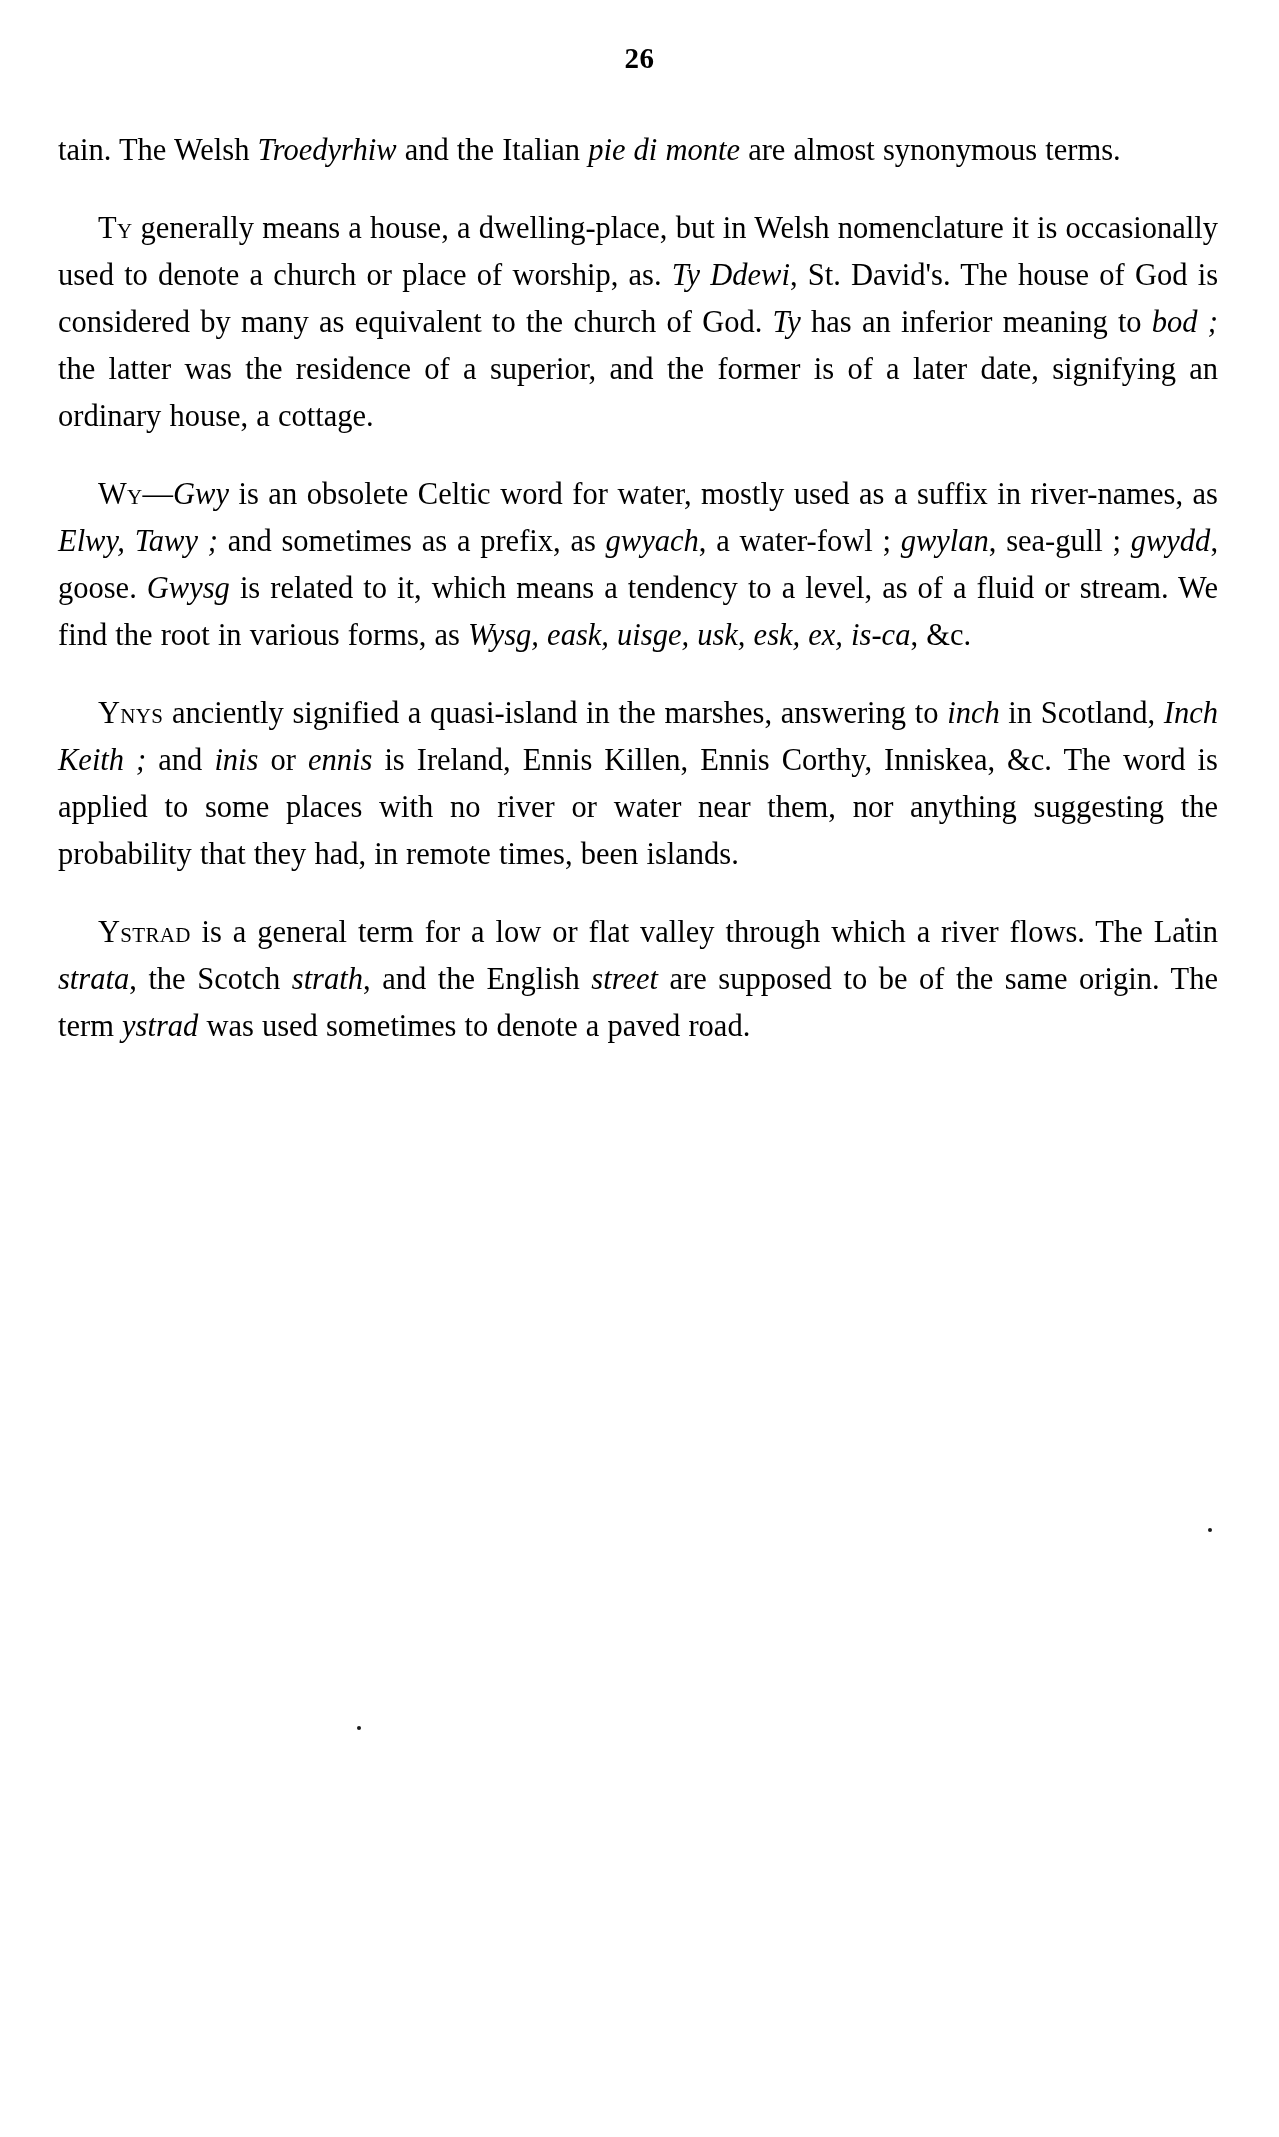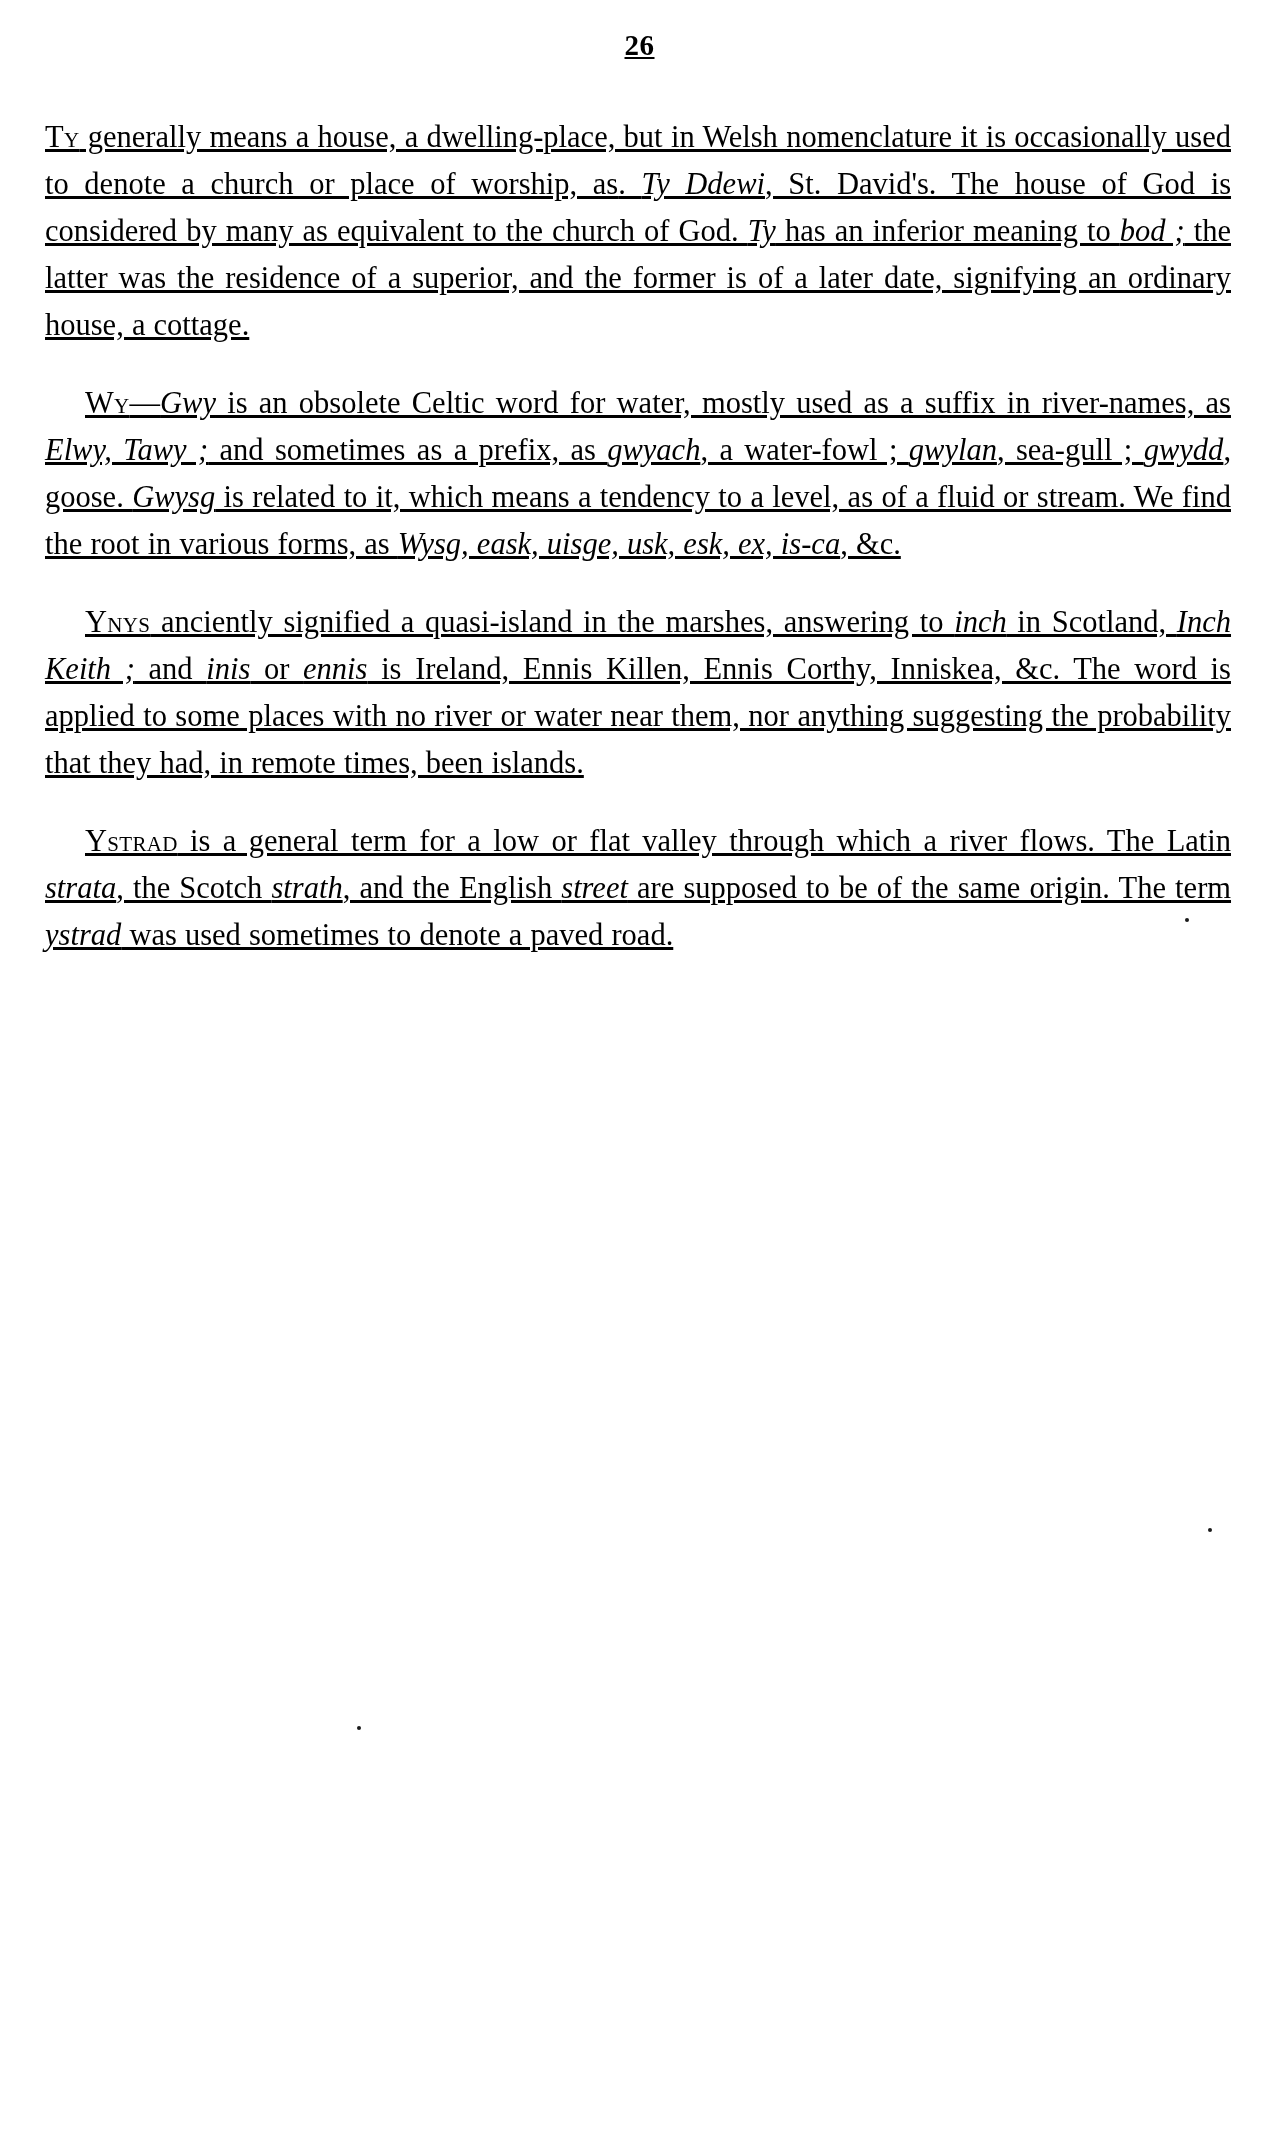--- a/index.html
+++ b/index.html
@@ -12,23 +12,22 @@
     height: 2137px;
     font-family: "Liberation Serif", serif;
     color: #000000;
     -webkit-font-smoothing: antialiased;
   }
   .page {
     position: relative;
     width: 1279px;
     height: 1903px;
     box-sizing: border-box;
-    padding: 3px;
+    padding: 16px;
     overflow: hidden;
-    text-decoration: underline;
   }
   .page-number {
     text-align: center;
     font-family: "Liberation Serif", serif;
     font-weight: bold;
     font-size: 29px;
     letter-spacing: 0.5px;
     margin: 28px 0 0 0;
     line-height: 1;
   }
@@ -67,20 +66,21 @@
   .d5 { left: 497px; top: 2022px; }
 </style>
 </head>
 <body>
 
 <div class="page">
 
   <div class="page-number">26</div>
 
   <div class="body-text">
+      <div class="para"><span>tain.    The Welsh </span><span class="it">Troedyrhiw</span><span> and the Italian </span><span class="it">pie di monte</span><span> are almost synonymous terms.</span></div>
       <div class="para"><span class="sc">Ty</span><span> generally means a house, a dwelling-place, but in Welsh nomenclature it is occasionally used to denote a church or place of worship, as</span><span>. </span><span class="it">Ty Ddewi</span><span>, St. David's. The house of God is considered by many as equivalent to the church of God.    </span><span class="it">Ty</span><span> has an inferior meaning to </span><span class="it">bod ;</span><span> the latter was the residence of a superior, and the former is of a later date, signifying an ordinary house, a cottage.</span></div>
       <div class="para"><span class="sc">Wy</span><span>—</span><span class="it">Gwy</span><span> is an obsolete Celtic word for water, mostly used as a suffix in river-names, as </span><span class="it">Elwy, Tawy ;</span><span> and sometimes as a prefix, as </span><span class="it">gwyach</span><span>, a water-fowl ; </span><span class="it">gwylan</span><span>, sea-gull ; </span><span class="it">gwydd</span><span>, goose.    </span><span class="it">Gwysg</span><span> is related to it, which means a tendency to a level, as of a fluid or stream.    We find the root in various forms, as </span><span class="it">Wysg, eask, uisge, usk, esk, ex, is-ca</span><span>, &amp;c.</span></div>
       <div class="para"><span class="sc">Ynys</span><span> anciently signified a quasi-island in the marshes, answering to </span><span class="it">inch</span><span> in Scotland, </span><span class="it">Inch Keith ;</span><span> and </span><span class="it">inis</span><span> or </span><span class="it">ennis</span><span> is Ireland, Ennis Killen, Ennis Corthy, Inniskea, &amp;c.   The word is applied to some places with no river or water near them, nor anything suggesting the probability that they had, in remote times, been islands.</span></div>
       <div class="para"><span class="sc">Ystrad</span><span> is a general term for a low or flat valley through which a river flows.    The Latin </span><span class="it">strata</span><span>, the Scotch </span><span class="it">strath</span><span>, and the English </span><span class="it">street</span><span> are supposed to be of the same origin.  The term </span><span class="it">ystrad</span><span> was used sometimes to denote a paved road.</span></div>
     </div>
 
   <span class="stray-dot d1"></span>
   <span class="stray-dot d3"></span>
   <span class="stray-dot d2"></span>
   <span class="stray-dot d4"></span>

